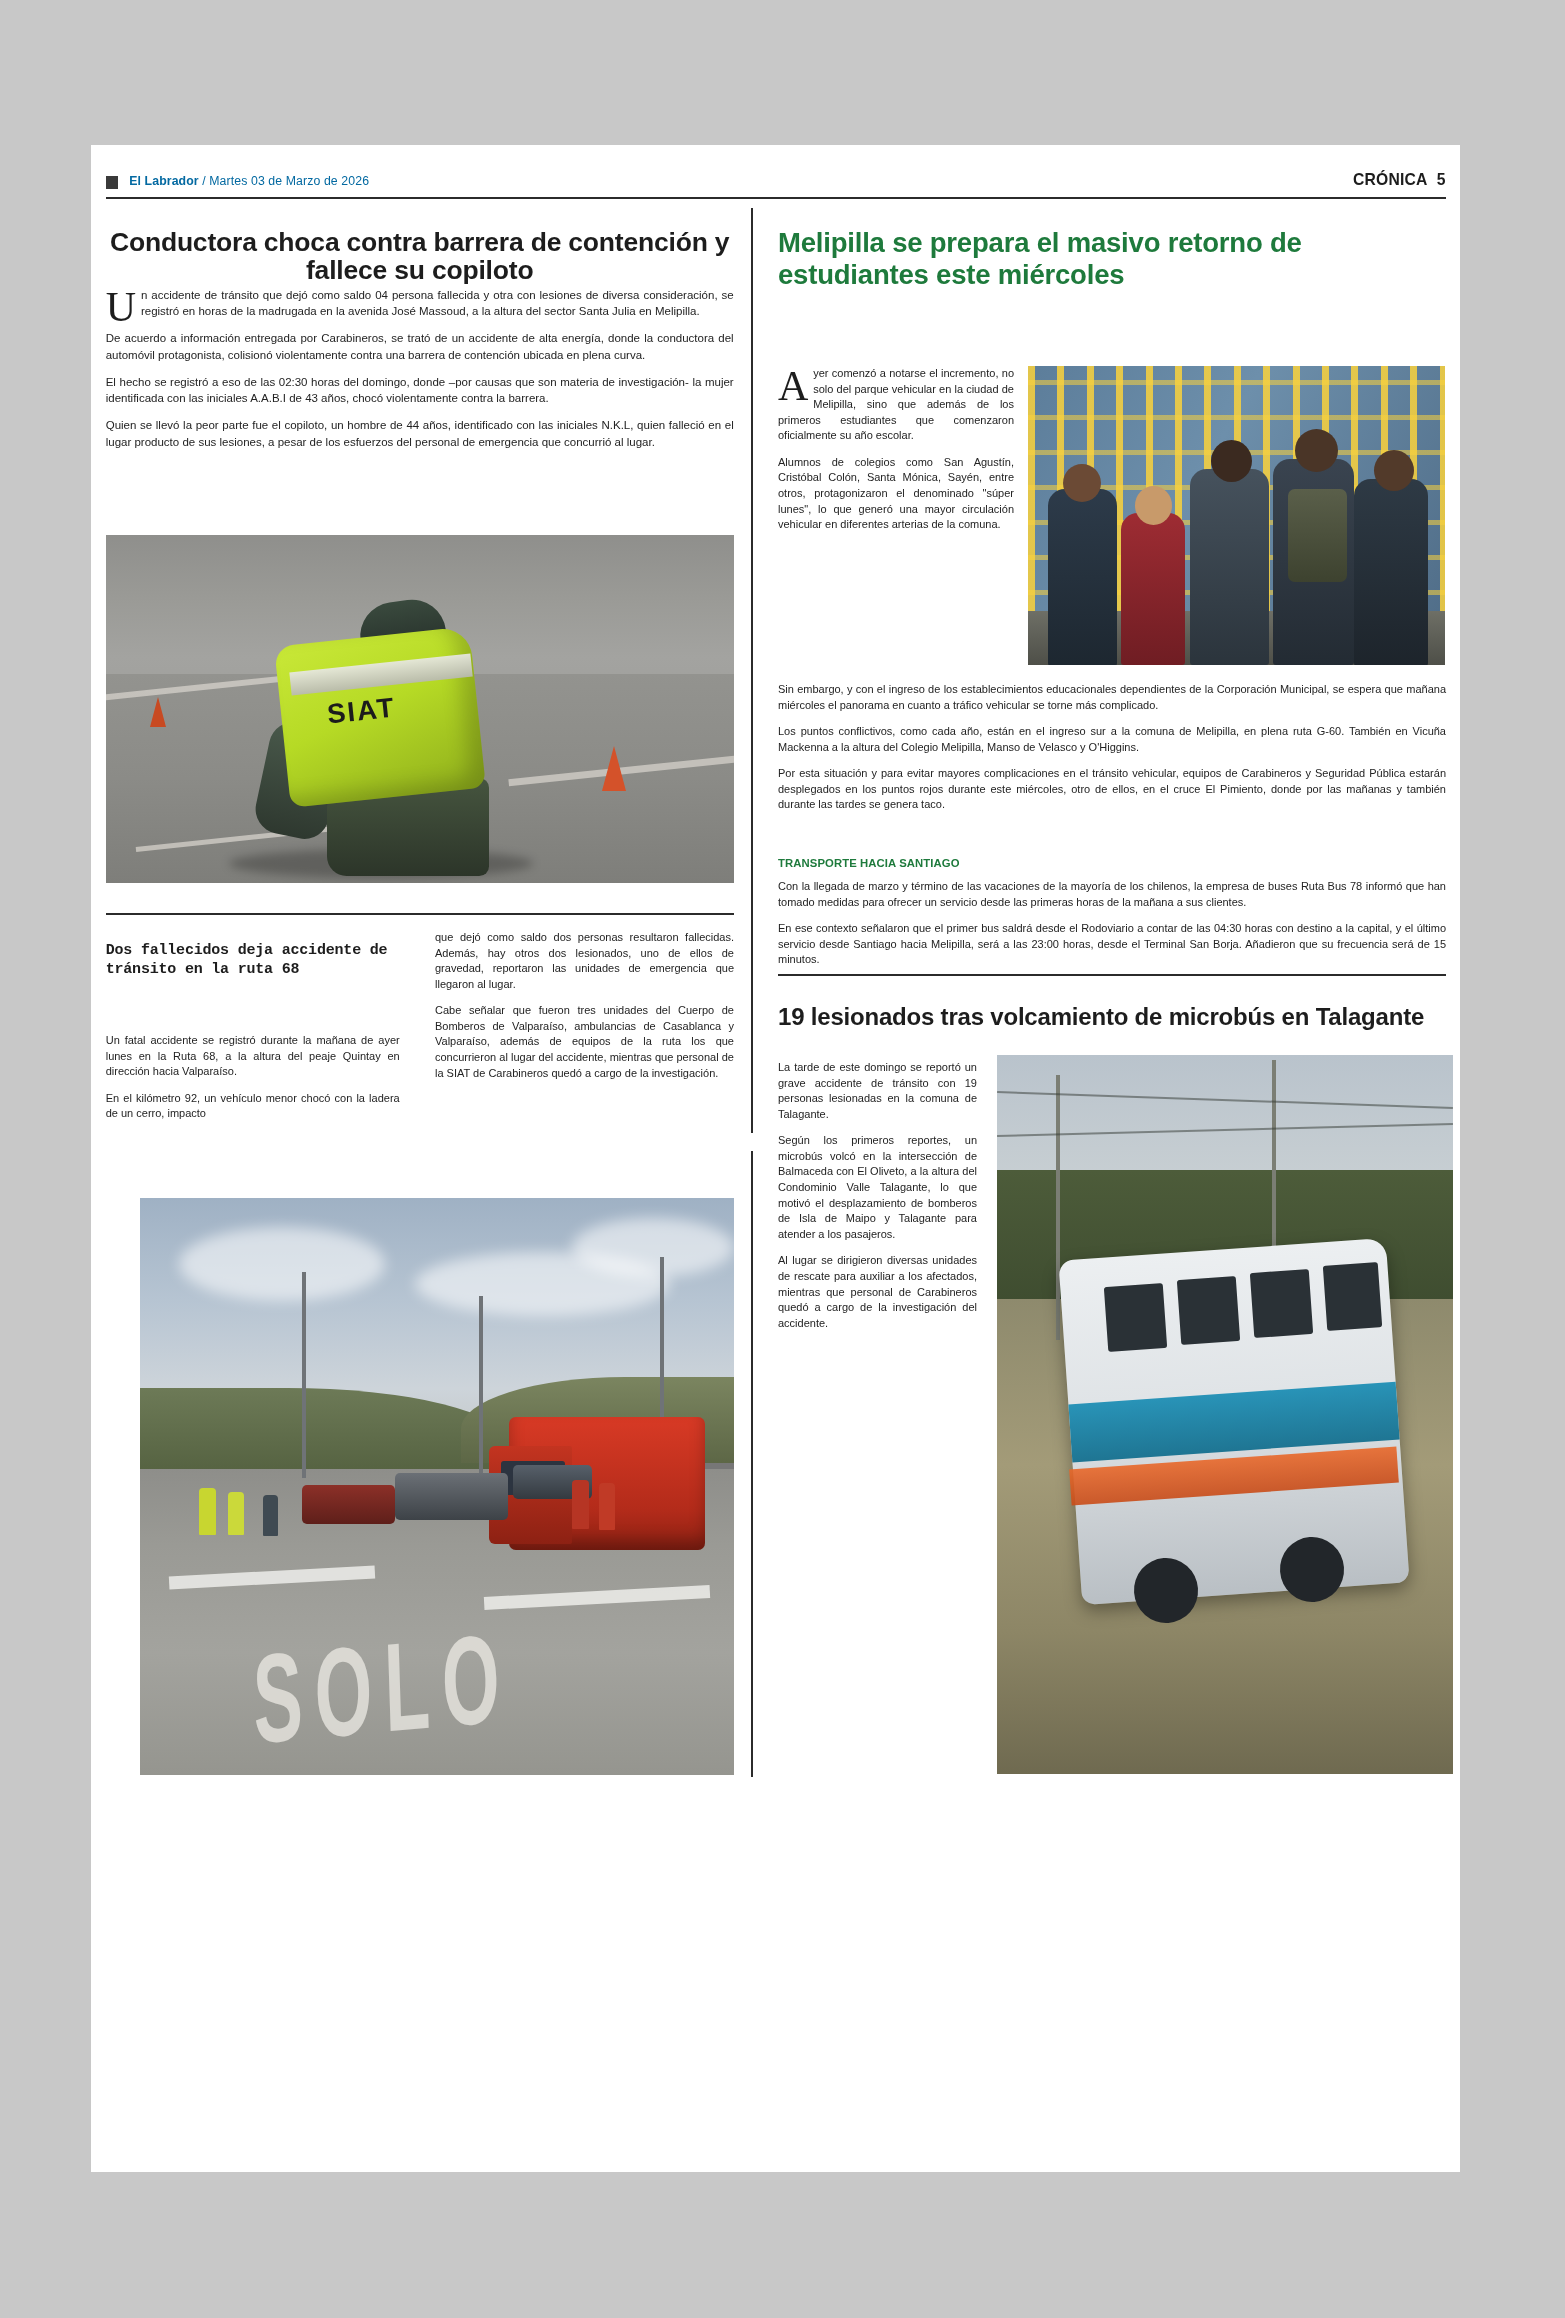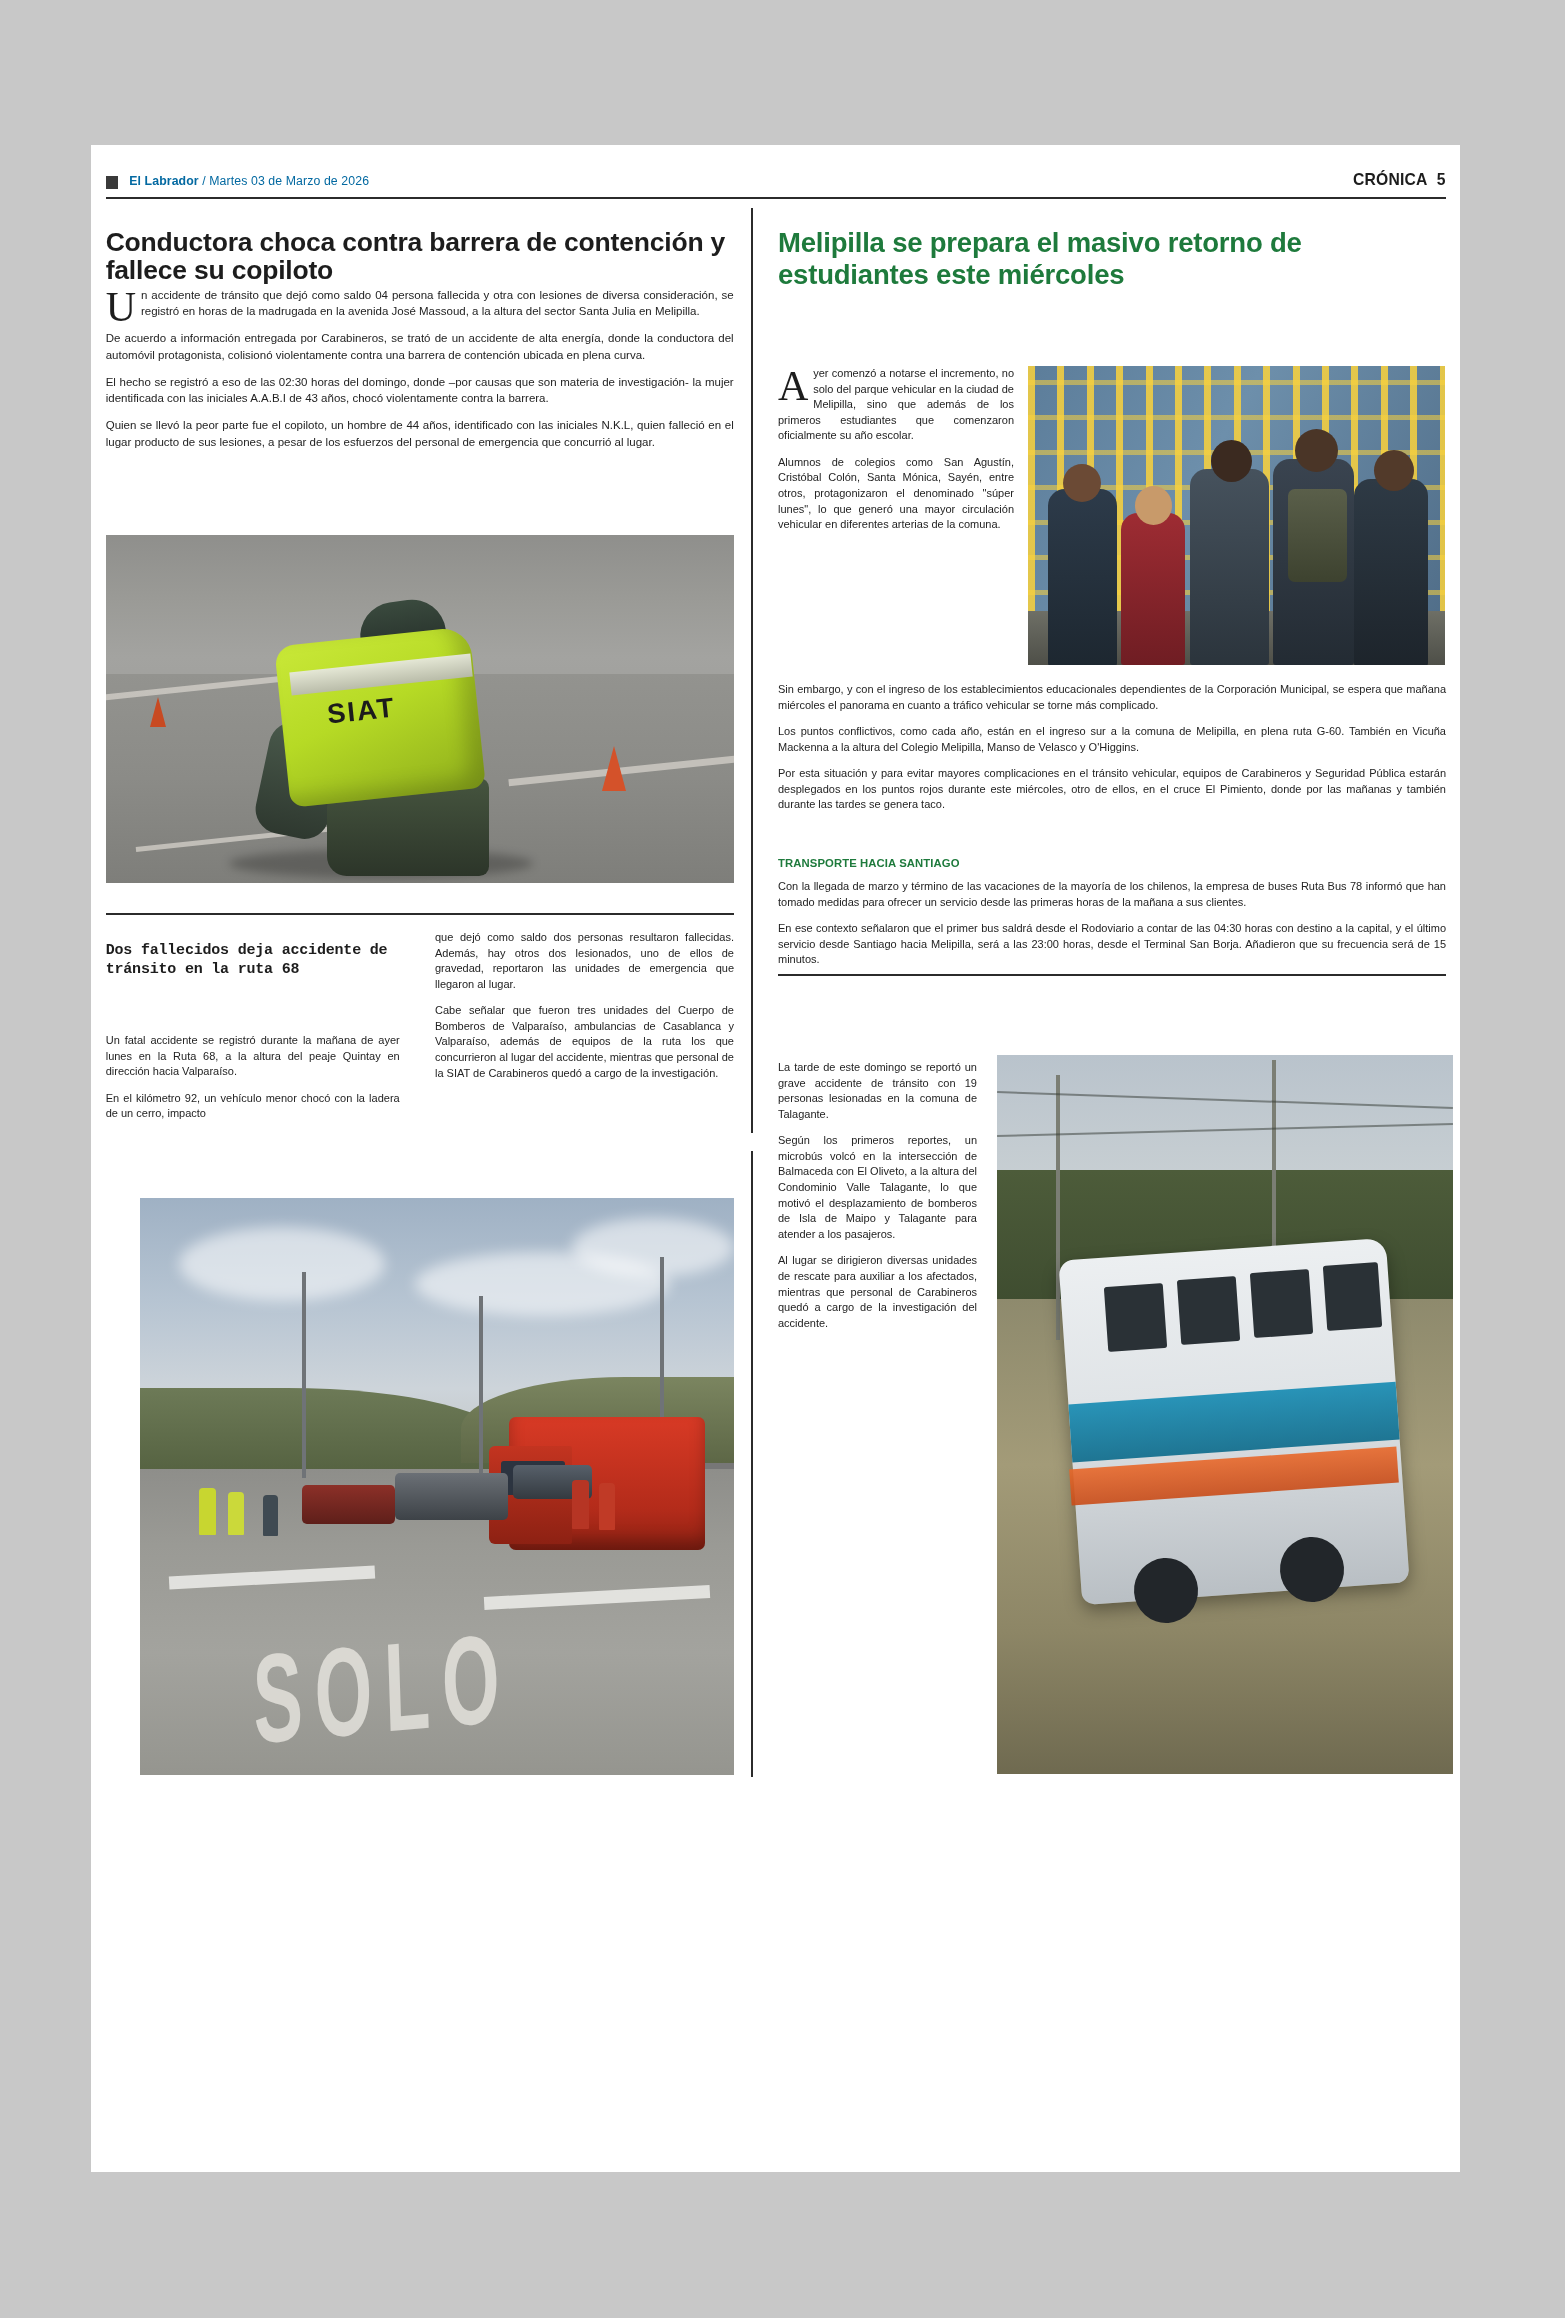--- a/index.html
+++ b/index.html
@@ -119,20 +119,21 @@
 
   .hrule { position: absolute; background: #2b2b2b; }
 
   
   #s1-title {
     position: absolute;
     left: 14.7px;
     top: 65px;
     width: 628px;
     font-size: 26.5px;
+    text-align: center;
   }
   #s1-body {
     position: absolute;
     left: 14.7px;
     top: 142px;
     width: 628px;
   }
   #s1-photo {
     position: absolute;
     left: 14.7px;
@@ -639,20 +640,21 @@
   </div>
 
   <div class="subhead-green" id="s3-subhead">TRANSPORTE HACIA SANTIAGO</div>
 
   <div class="body-col" id="s3-body-wide2">
     <p>Con la llegada de marzo y término de las vacaciones de la mayoría de los chilenos, la empresa de buses Ruta Bus 78 informó que han tomado medidas para ofrecer un servicio desde las primeras horas de la mañana a sus clientes.</p>
     <p>En ese contexto señalaron que el primer bus saldrá desde el Rodoviario a contar de las 04:30 horas con destino a la capital, y el último servicio desde Santiago hacia Melipilla, será a las 23:00 horas, desde el Terminal San Borja. Añadieron que su frecuencia será de 15 minutos.</p>
   </div>
 
   <div class="hrule" id="s4-rule"></div>
+  <h1 class="headline" id="s4-title">19 lesionados tras volcamiento de microbús en Talagante</h1>
 
   <div class="body-col" id="s4-body">
     <p>La tarde de este domingo se reportó un grave accidente de tránsito con 19 personas lesionadas en la comuna de Talagante.</p>
     <p>Según los primeros reportes, un microbús volcó en la intersección de Balmaceda con El Oliveto, a la altura del Condominio Valle Talagante, lo que motivó el desplazamiento de bomberos de Isla de Maipo y Talagante para atender a los pasajeros.</p>
     <p>Al lugar se dirigieron diversas unidades de rescate para auxiliar a los afectados, mientras que personal de Carabineros quedó a cargo de la investigación del accidente.</p>
   </div>
 
   <div class="photo" id="s4-photo">
     <div class="ph-inner">
       <div class="p4-sky"></div>

